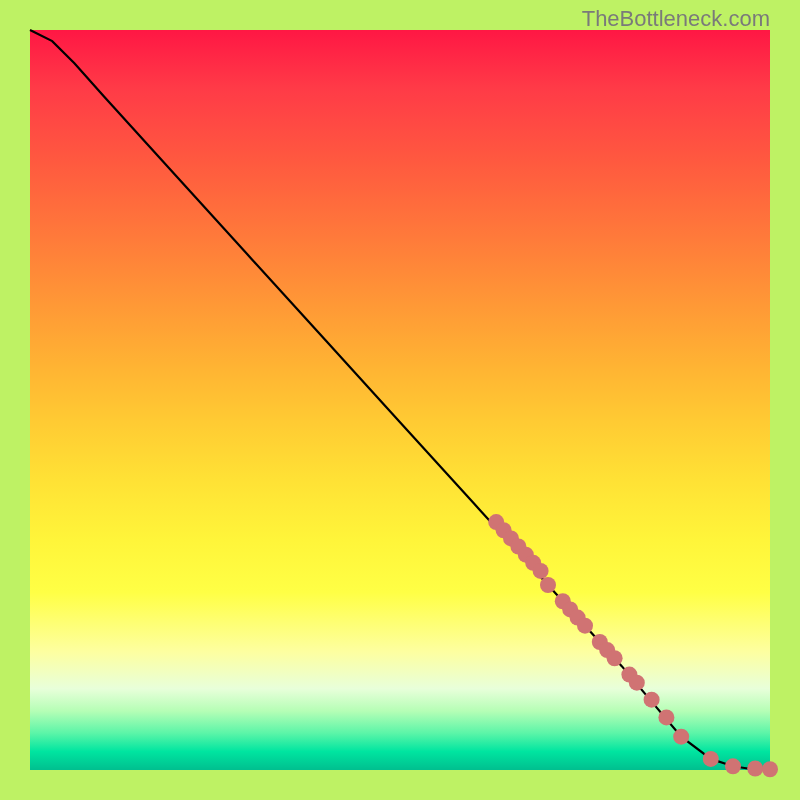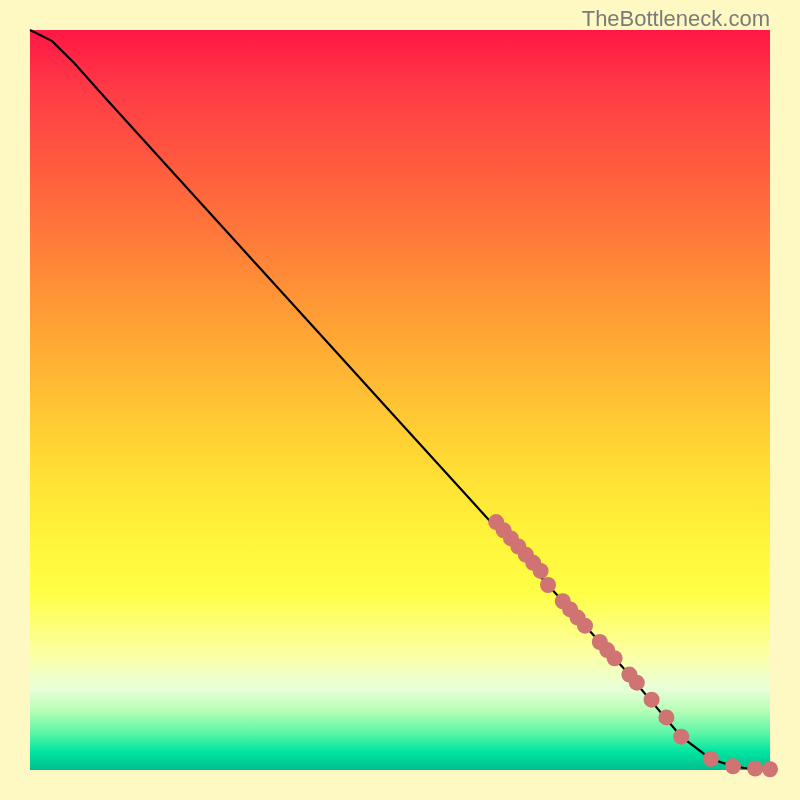--- a/index.html
+++ b/index.html
@@ -8,21 +8,21 @@
     width: 800px;
     height: 800px;
     background: #000;
     font-family: Arial, Helvetica, sans-serif;
     overflow: hidden;
   }
   .outer {
     position: relative;
     width: 800px;
     height: 800px;
-    background: #fef9c3;
+    background: #bef264;
   }
   .plot {
     position: absolute;
     left: 30px;
     top: 30px;
     width: 740px;
     height: 740px;
     
     background: linear-gradient(
       to bottom,

